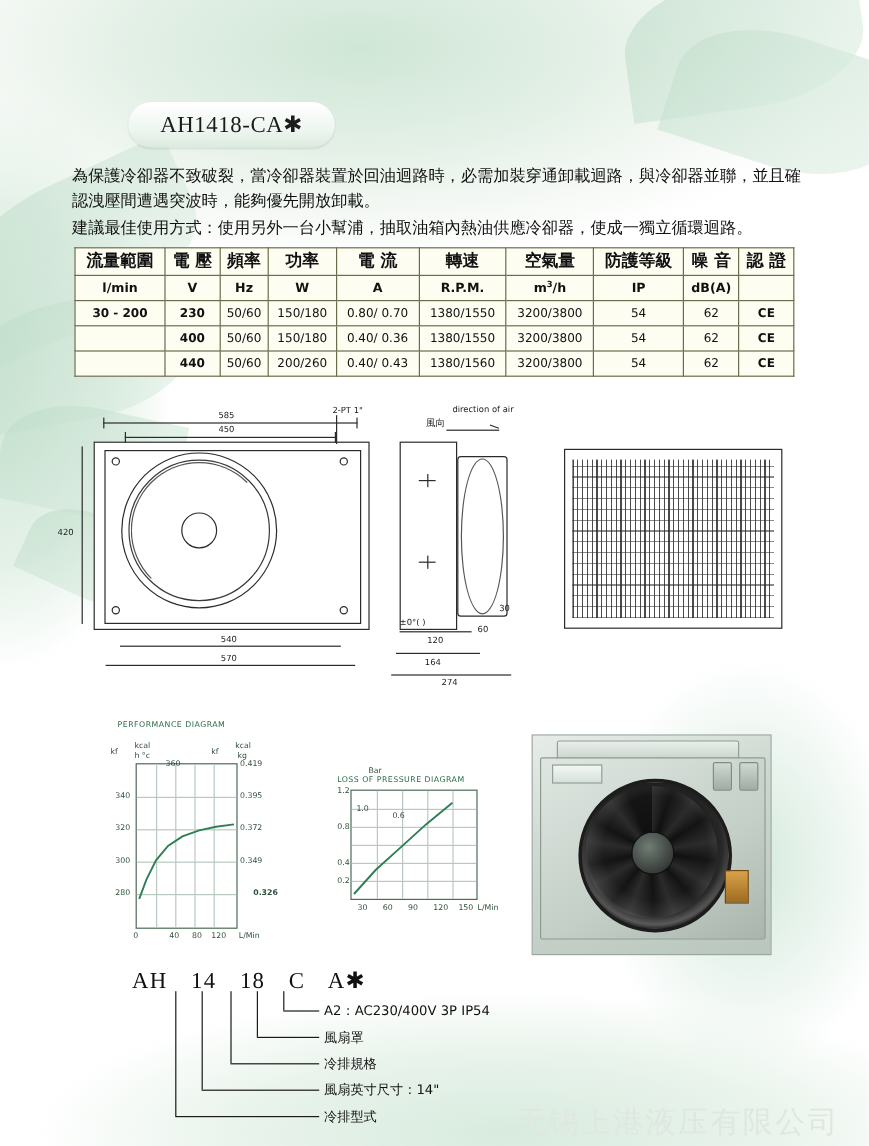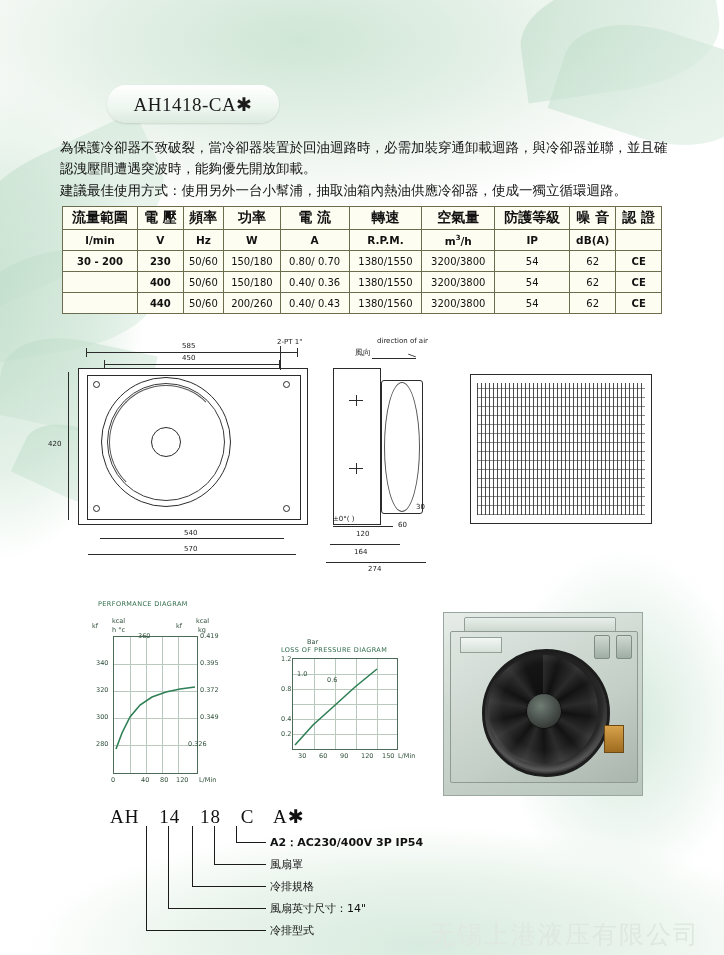--- a/index.html
+++ b/index.html
@@ -403,21 +403,21 @@
     <div class="axis-label" style="left:96px;top:632px;margin-left:42px;">360</div>
     <div class="axis-label" style="left:96px;top:659px;">340</div>
     <div class="axis-label" style="left:96px;top:686px;">320</div>
     <div class="axis-label" style="left:96px;top:713px;">300</div>
     <div class="axis-label" style="left:96px;top:740px;">280</div>
 
     <div class="axis-label" style="left:200px;top:632px;">0.419</div>
     <div class="axis-label" style="left:200px;top:659px;">0.395</div>
     <div class="axis-label" style="left:200px;top:686px;">0.372</div>
     <div class="axis-label" style="left:200px;top:713px;">0.349</div>
-    <div class="axis-label" style="left:188px;top:740px;">0.326</div>
+    <div class="axis-label" style="left:211px;top:740px;font-weight:bold;">0.326</div>
 
     <div class="axis-label" style="left:111px;top:776px;">0</div>
     <div class="axis-label" style="left:141px;top:776px;">40</div>
     <div class="axis-label" style="left:160px;top:776px;">80</div>
     <div class="axis-label" style="left:176px;top:776px;">120</div>
     <div class="axis-label" style="left:199px;top:776px;">L/Min</div>
   </div>
 
   <div>
     <div class="chart-title" style="left:281px;top:646px;">LOSS OF PRESSURE DIAGRAM</div>
@@ -468,21 +468,21 @@
   <div class="code-row">
     <span>AH</span>
     <span>14</span>
     <span>18</span>
     <span>C</span>
     <span>A✱</span>
   </div>
 
   <div class="lline" style="left:236px;top:826px;width:1px;height:16px;"></div>
   <div class="lline" style="left:236px;top:842px;width:30px;height:1px;"></div>
-  <div class="ltext" style="left:270px;top:835px;font-weight:bold;">A2：AC230/400V 3P  IP54</div>
+  <div class="ltext" style="left:270px;top:835px;">A2：AC230/400V 3P  IP54</div>
 
   <div class="lline" style="left:214px;top:826px;width:1px;height:38px;"></div>
   <div class="lline" style="left:214px;top:864px;width:52px;height:1px;"></div>
   <div class="ltext" style="left:270px;top:857px;">風扇罩</div>
 
   <div class="lline" style="left:192px;top:826px;width:1px;height:60px;"></div>
   <div class="lline" style="left:192px;top:886px;width:74px;height:1px;"></div>
   <div class="ltext" style="left:270px;top:879px;">冷排規格</div>
 
   <div class="lline" style="left:168px;top:826px;width:1px;height:82px;"></div>

